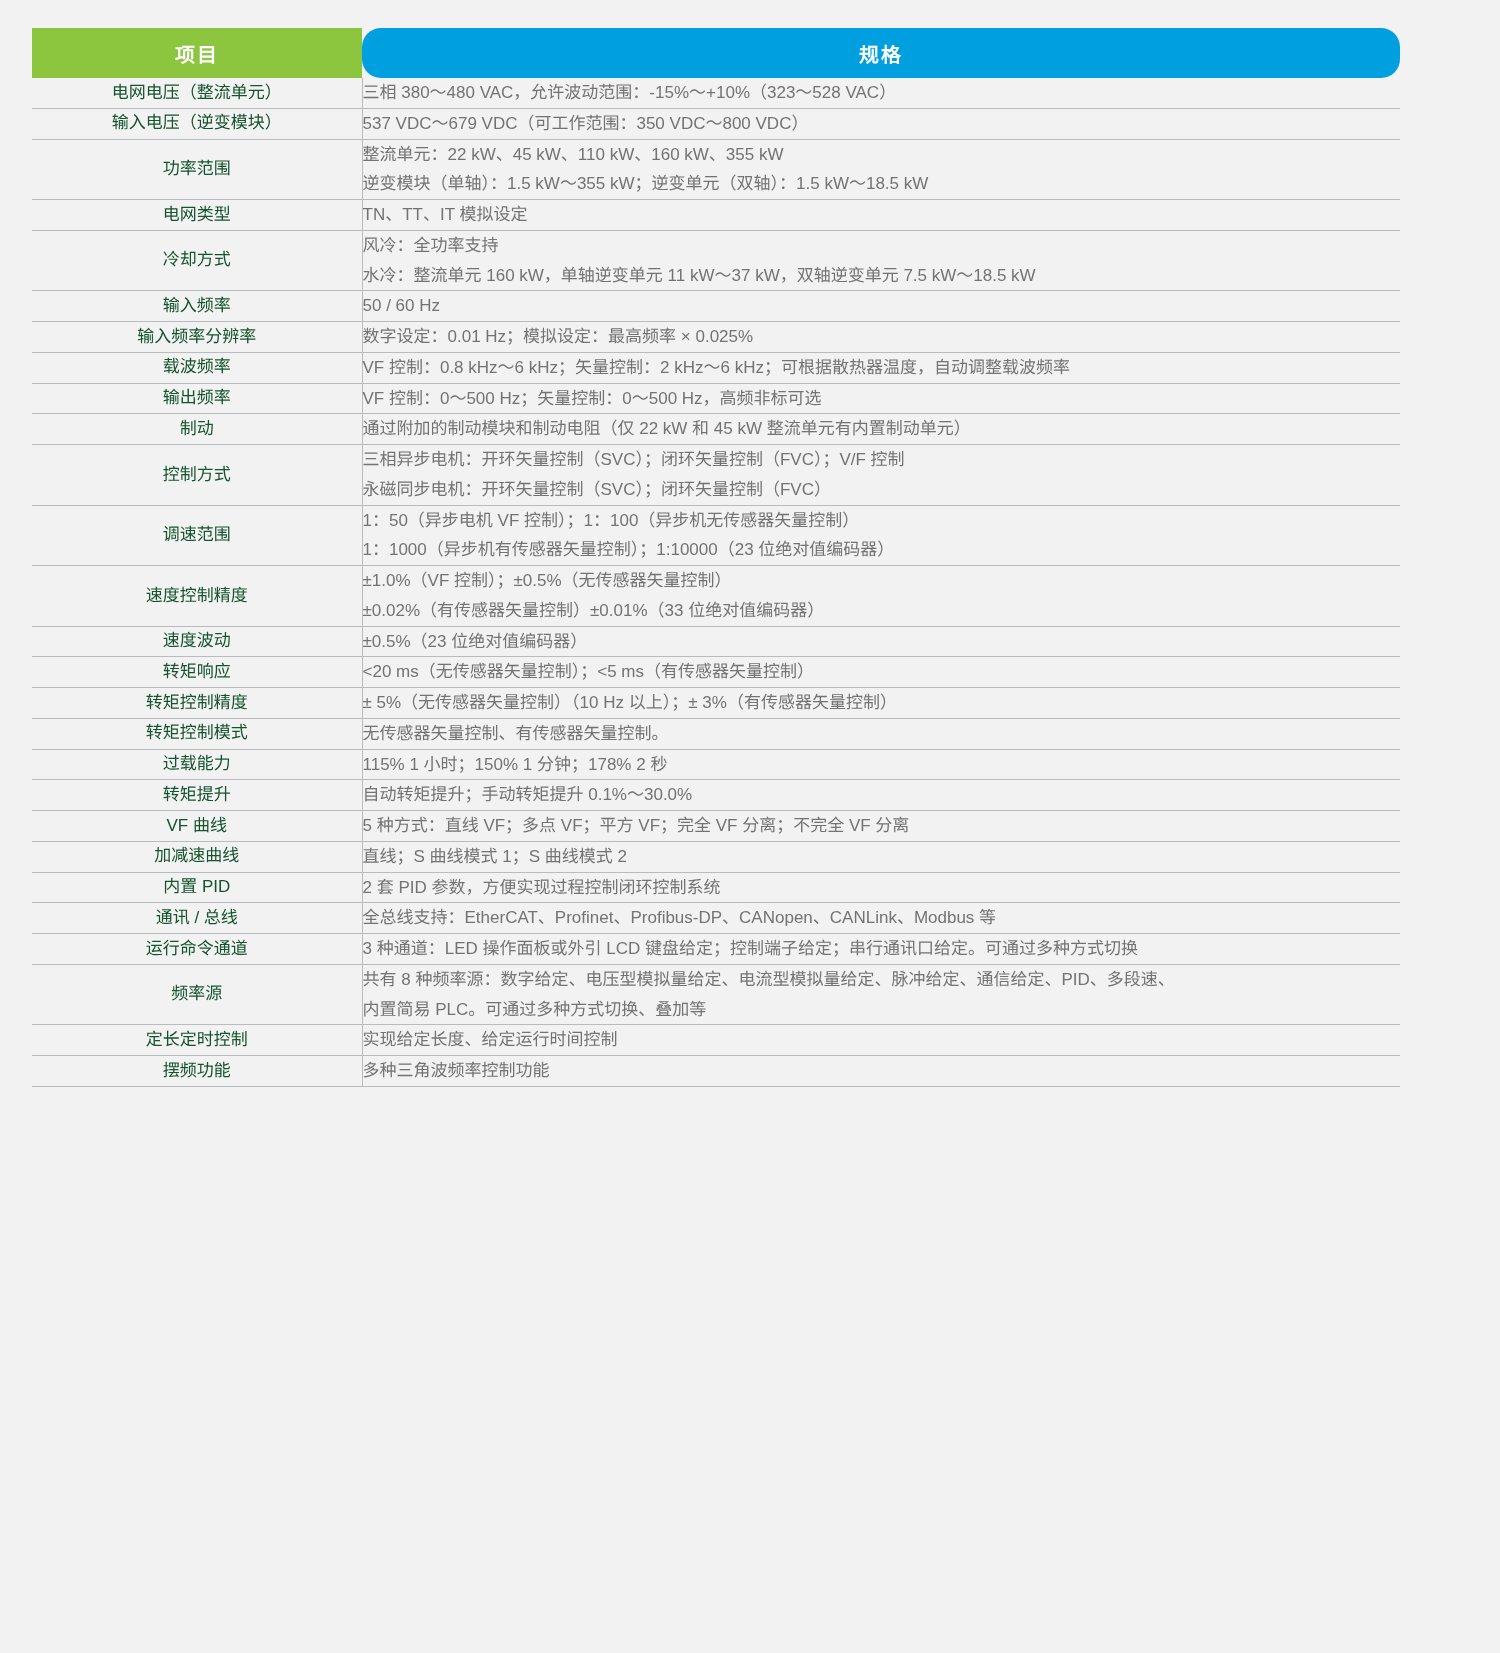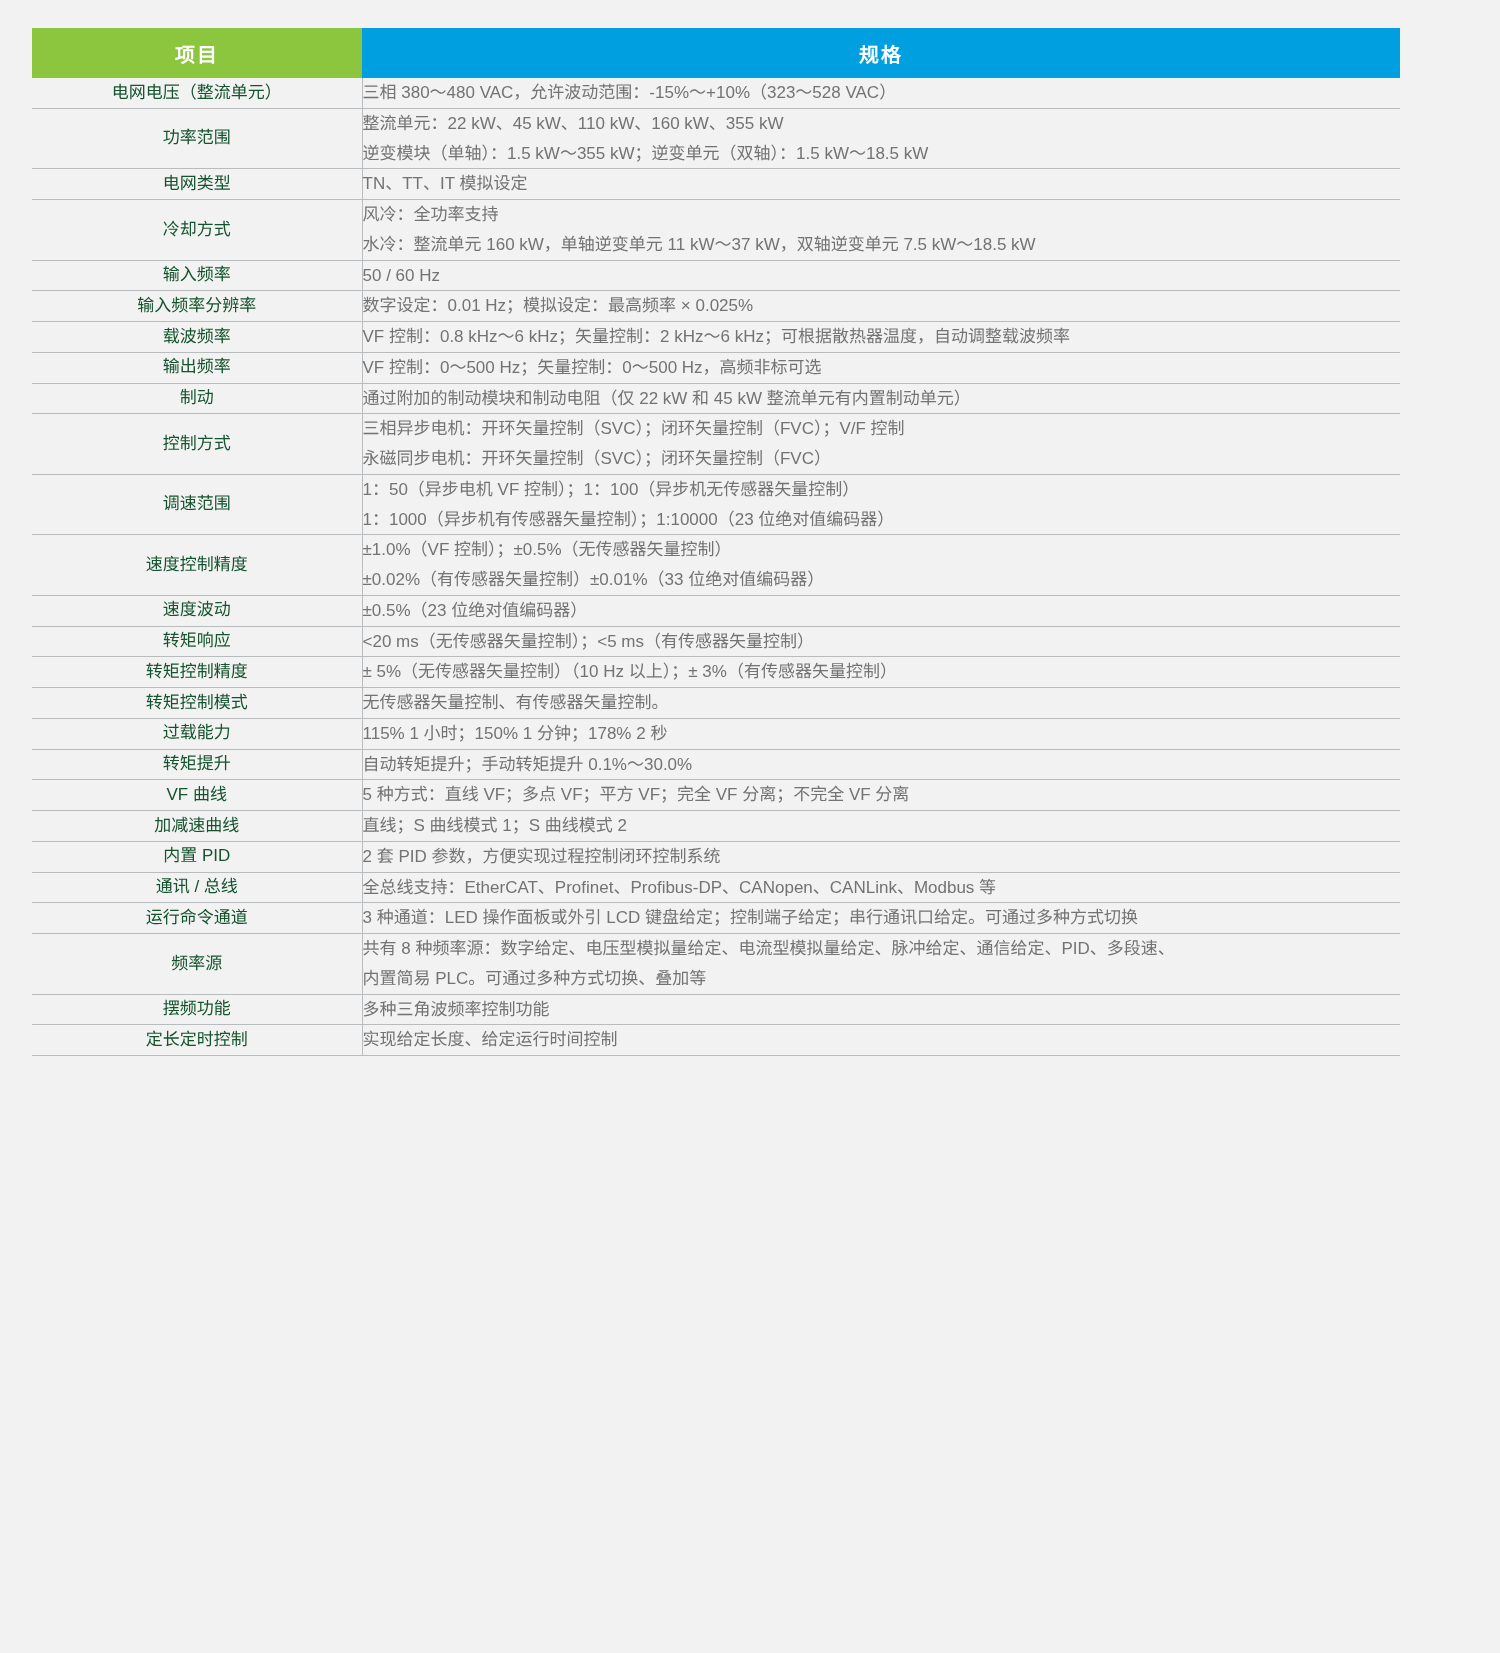--- a/index.html
+++ b/index.html
@@ -39,20 +39,21 @@
     letter-spacing: 2px;
   }
   th.head-spec {
     background: #00a0e0;
     color: #ffffff;
     font-size: 20px;
     font-weight: bold;
     text-align: center;
     height: 50px;
     letter-spacing: 2px;
+    border-radius: 19px;
   }
   td.item {
     text-align: center;
     font-size: 17px;
     color: #14532d;
     border-bottom: 1px solid #b9bcbe;
     border-right: 1px solid #b9bcbe;
     padding: 13px 8px;
     line-height: 1.55;
   }
@@ -89,20 +90,26 @@
       </tr>
     </thead>
     <tbody id="tbody">
         <tr>
           <td class="item">电网电压（整流单元）</td>
           <td class="spec">
             <span class="line">三相 380～480 VAC，允许波动范围：-15%～+10%（323～528 VAC）</span>
           </td>
         </tr>
         <tr>
+          <td class="item">输入电压（逆变模块）</td>
+          <td class="spec">
+            <span class="line">537 VDC～679 VDC（可工作范围：350 VDC～800 VDC）</span>
+          </td>
+        </tr>
+        <tr>
           <td class="item">功率范围</td>
           <td class="spec">
             <span class="line">整流单元：22 kW、45 kW、110 kW、160 kW、355 kW</span>
             <span class="line">逆变模块（单轴）：1.5 kW～355 kW；逆变单元（双轴）：1.5 kW～18.5 kW</span>
           </td>
         </tr>
         <tr>
           <td class="item">电网类型</td>
           <td class="spec">
             <span class="line">TN、TT、IT 模拟设定</span>
@@ -233,27 +240,27 @@
           </td>
         </tr>
         <tr>
           <td class="item">频率源</td>
           <td class="spec">
             <span class="line">共有 8 种频率源：数字给定、电压型模拟量给定、电流型模拟量给定、脉冲给定、通信给定、PID、多段速、</span>
             <span class="line">内置简易 PLC。可通过多种方式切换、叠加等</span>
           </td>
         </tr>
         <tr>
+          <td class="item">定长定时控制</td>
+          <td class="spec">
+            <span class="line">实现给定长度、给定运行时间控制</span>
+          </td>
+        </tr>
+        <tr>
           <td class="item">摆频功能</td>
           <td class="spec">
             <span class="line">多种三角波频率控制功能</span>
-          </td>
-        </tr>
-        <tr>
-          <td class="item">定长定时控制</td>
-          <td class="spec">
-            <span class="line">实现给定长度、给定运行时间控制</span>
           </td>
         </tr>
       </tbody>
   </table>
   <div class="tail-rule"></div>
 </div>
 
 </body></html>

